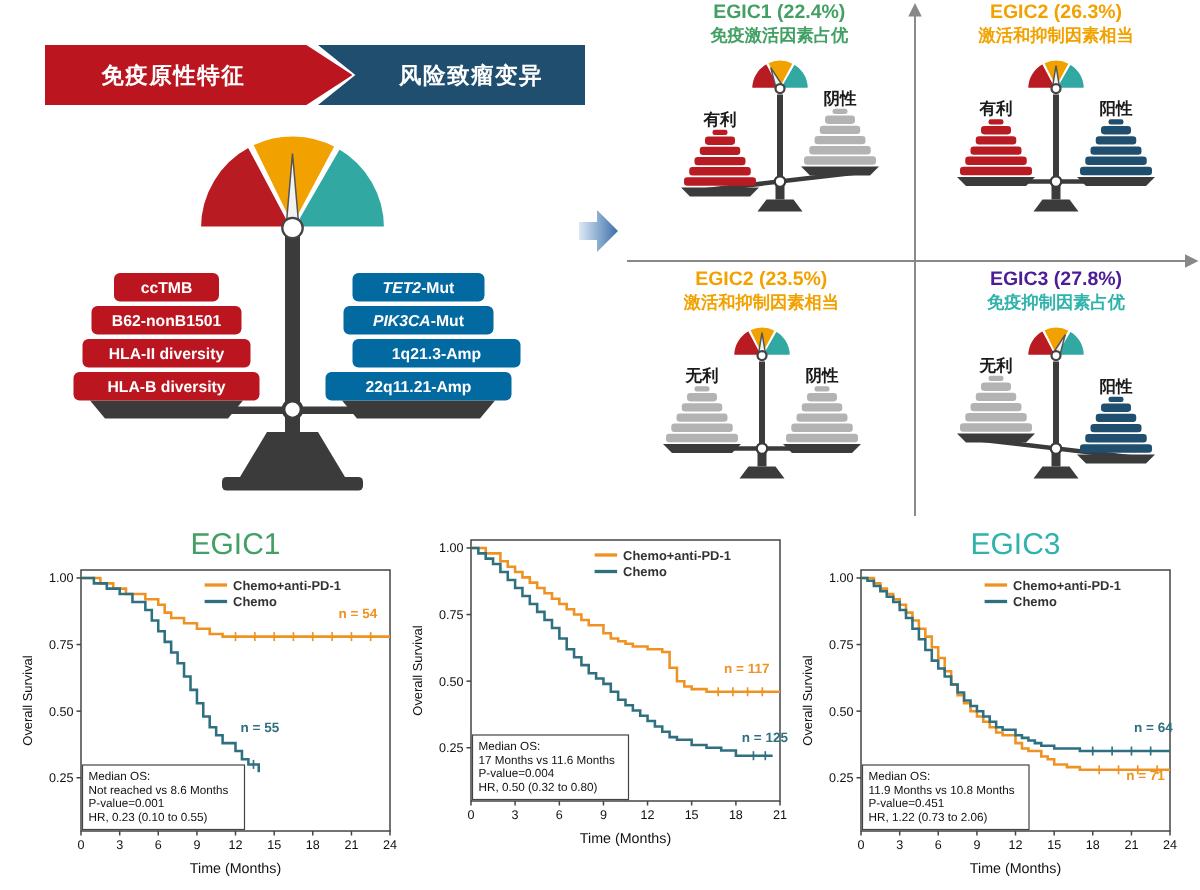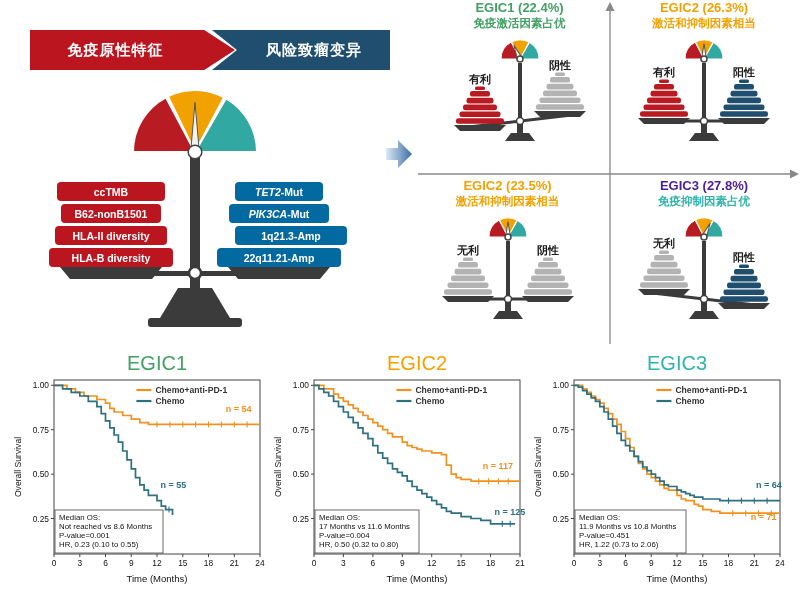--- a/index.html
+++ b/index.html
@@ -69,21 +69,21 @@
       <g id="big-gauge">
           <path d="M195,152 L133,152 A62,62 0 0 1 165.9,97.3 Z" fill="#b81b22" stroke="#fff" stroke-width="2"></path>
           <path d="M195,152 L167.8,96.3 A62,62 0 0 1 224.1,97.3 Z" fill="#f2a200" stroke="#fff" stroke-width="2"></path>
           <path d="M195,152 L226,98.3 A62,62 0 0 1 257,152 Z" fill="#31a8a2" stroke="#fff" stroke-width="2"></path>
           <polygon points="190.66,152 199.34,152 195,102.4" fill="#f2f2f2" stroke="#555" stroke-width="1" transform="rotate(0 195 152)"></polygon>
           <circle cx="195" cy="152" r="6.82" fill="#fff" stroke="#444" stroke-width="1.5"></circle>
         </g>
     </svg>
 
     <div class="stack" id="stack-left">
-        <div class="wbox red" style="width: 108px;">ccTMB</div>
+        <div class="wbox red" style="width: 70px;">ccTMB</div>
         <div class="wbox red" style="width: 100px;">B62-nonB1501</div>
         <div class="wbox red" style="width: 112px;">HLA-II diversity</div>
         <div class="wbox red" style="width: 124px;">HLA-B diversity</div>
       </div>
     <div class="stack" id="stack-right">
         <div class="wbox blue" style="width: 88px;"><i>TET2</i>-Mut</div>
         <div class="wbox blue" style="width: 100px;"><i>PIK3CA</i>-Mut</div>
         <div class="wbox blue" style="width: 112px; margin-left: 24px;">1q21.3-Amp</div>
         <div class="wbox blue" style="width: 124px;">22q11.21-Amp</div>
       </div>
@@ -288,21 +288,20 @@
           <line x1="124.4" y1="29" x2="139.4" y2="29" stroke="#2e6f80" stroke-width="2.2"></line>
           <text x="143.4" y="32" font-size="8.6" font-weight="bold" fill="#333">Chemo</text>
           <rect x="43" y="138" width="108" height="43" fill="#fff" stroke="#444" stroke-width="0.8"></rect>
           <text x="47" y="148" font-size="7.8" fill="#111">Median OS:</text>
           <text x="47" y="157" font-size="7.8" fill="#111">Not reached vs 8.6 Months</text>
           <text x="47" y="166" font-size="7.8" fill="#111">P-value=0.001</text>
           <text x="47" y="175" font-size="7.8" fill="#111">HR, 0.23 (0.10 to 0.55)</text>
         </svg>
     </div>
     <div class="km">
-      <div class="km-title" style="color: rgb(242, 162, 0);">EGIC2</div>
       <svg class="km-svg" width="256" height="214" viewBox="0 0 256 214">
           <rect x="42" y="8" width="206" height="174" fill="none" stroke="#444" stroke-width="1"></rect>
           <line x1="39" y1="13.3" x2="42" y2="13.3" stroke="#444" stroke-width="1"></line>
           <text x="37" y="16.3" font-size="8.4" text-anchor="end" fill="#111">1.00</text>
           <line x1="39" y1="57.7" x2="42" y2="57.7" stroke="#444" stroke-width="1"></line>
           <text x="37" y="60.7" font-size="8.4" text-anchor="end" fill="#111">0.75</text>
           <line x1="39" y1="102.1" x2="42" y2="102.1" stroke="#444" stroke-width="1"></line>
           <text x="37" y="105.1" font-size="8.4" text-anchor="end" fill="#111">0.50</text>
           <line x1="39" y1="146.5" x2="42" y2="146.5" stroke="#444" stroke-width="1"></line>
           <text x="37" y="149.5" font-size="8.4" text-anchor="end" fill="#111">0.25</text>

